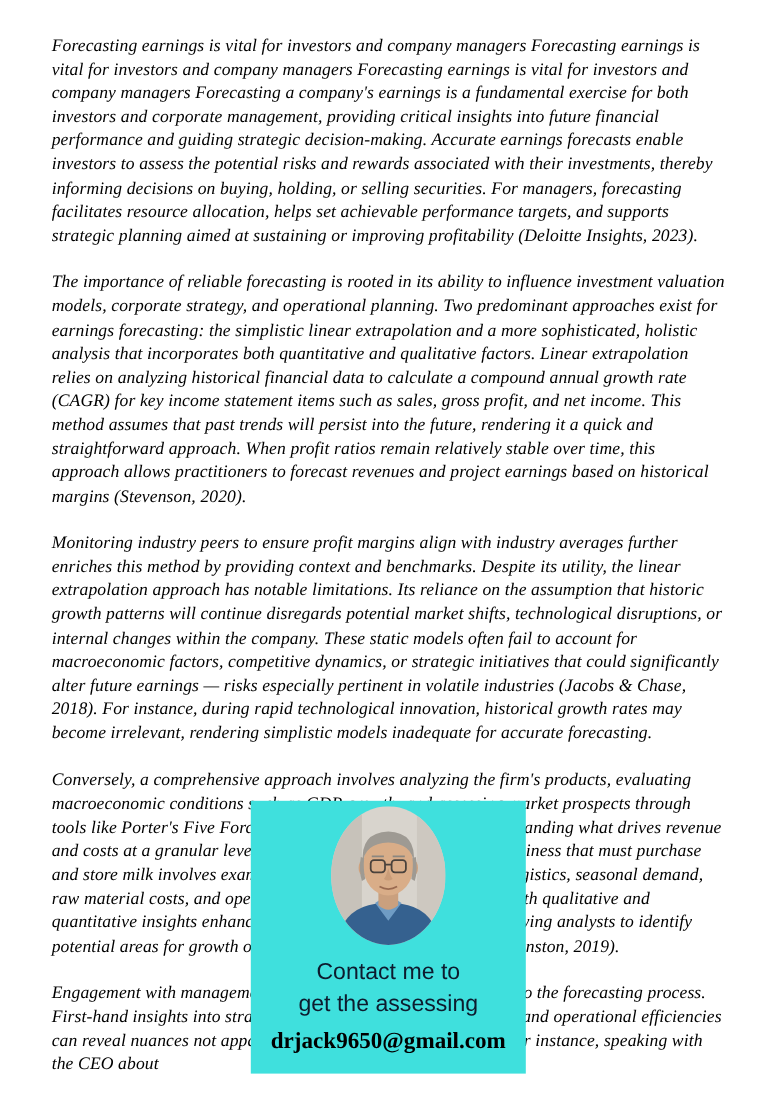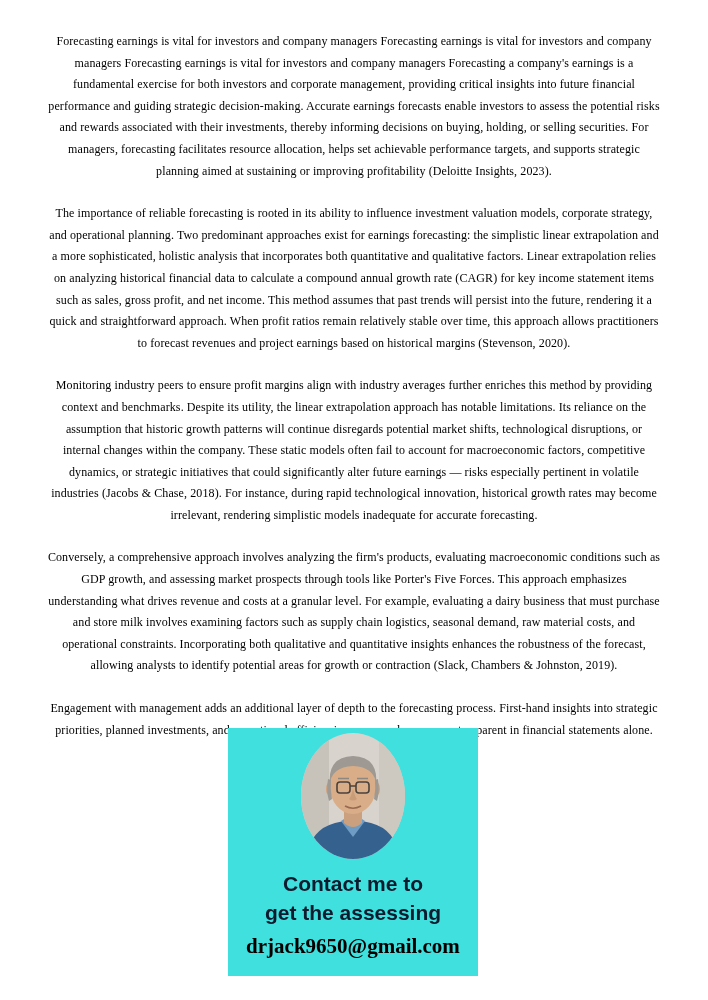--- a/index.html
+++ b/index.html
@@ -3,36 +3,36 @@
 <meta charset="utf-8">
 <style>
   html, body { margin: 0; padding: 0; background: #ffffff; }
   body {
     width: 708px; height: 1000px; position: relative; overflow: hidden;
     font-family: "Liberation Serif", serif;
   }
   .page { position: absolute; inset: 0; background: #ffffff; }
   .content {
     position: absolute; left: 47px; top: 31px; width: 614px;
-    font-size: 12px; line-height: 21.6px; color: #000000;
-    text-align: center; letter-spacing: 0.1px;
+    font-size: 16px; line-height: 21.6px; color: #000000;
+    text-align: left; letter-spacing: 0.1px; font-style: italic;
   }
   .content p { margin: 0 0 21px 0; }
   .overlay {
     position: absolute; left: 228px; top: 728px; width: 250px; height: 248px;
     background: var(--overlay_bg, #3fe0dd);
     display: flex; flex-direction: column; align-items: center;
     box-sizing: border-box;
   }
   .photo { margin-top: 5px; width: 104px; height: 126px; flex: 0 0 auto; }
   .photo svg { display: block; }
   .heading {
     margin-top: 10px;
     font-family: "Liberation Sans", sans-serif;
-    font-weight: bold; font-size: 21px; line-height: 29px;
+    font-weight: normal; font-size: 21px; line-height: 29px;
     color: var(--heading_color, #0d1b2e); text-align: center;
   }
   .email {
     margin-top: 7px;
     font-family: "Liberation Serif", serif;
     font-weight: bold; font-size: 21px;
     color: var(--email_color, #000000); text-align: center;
   }
 </style>
 </head>

